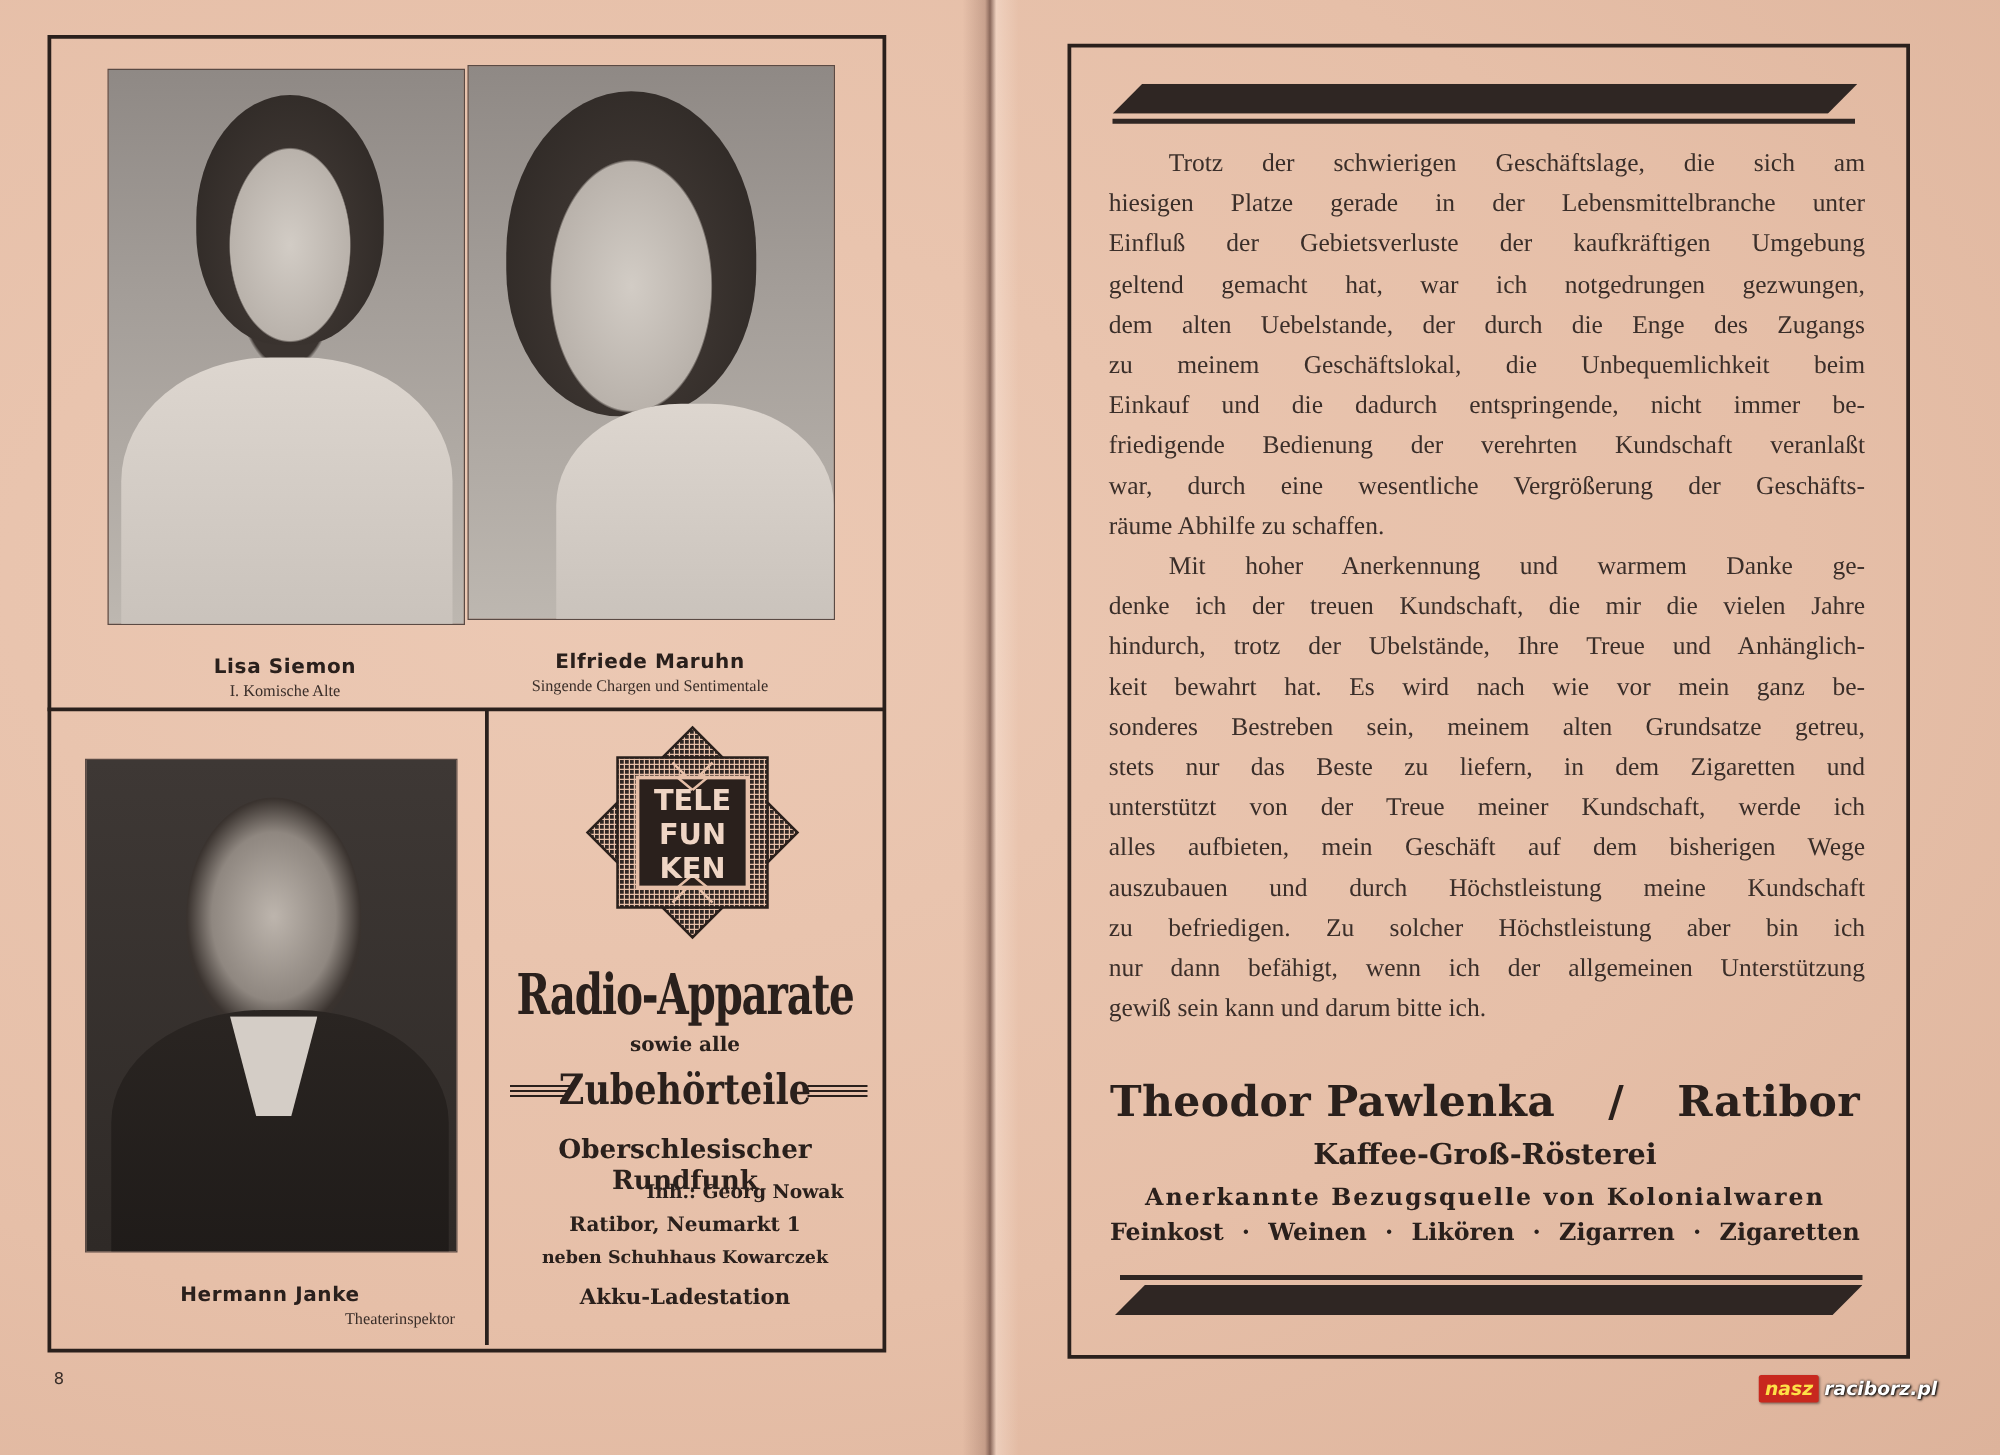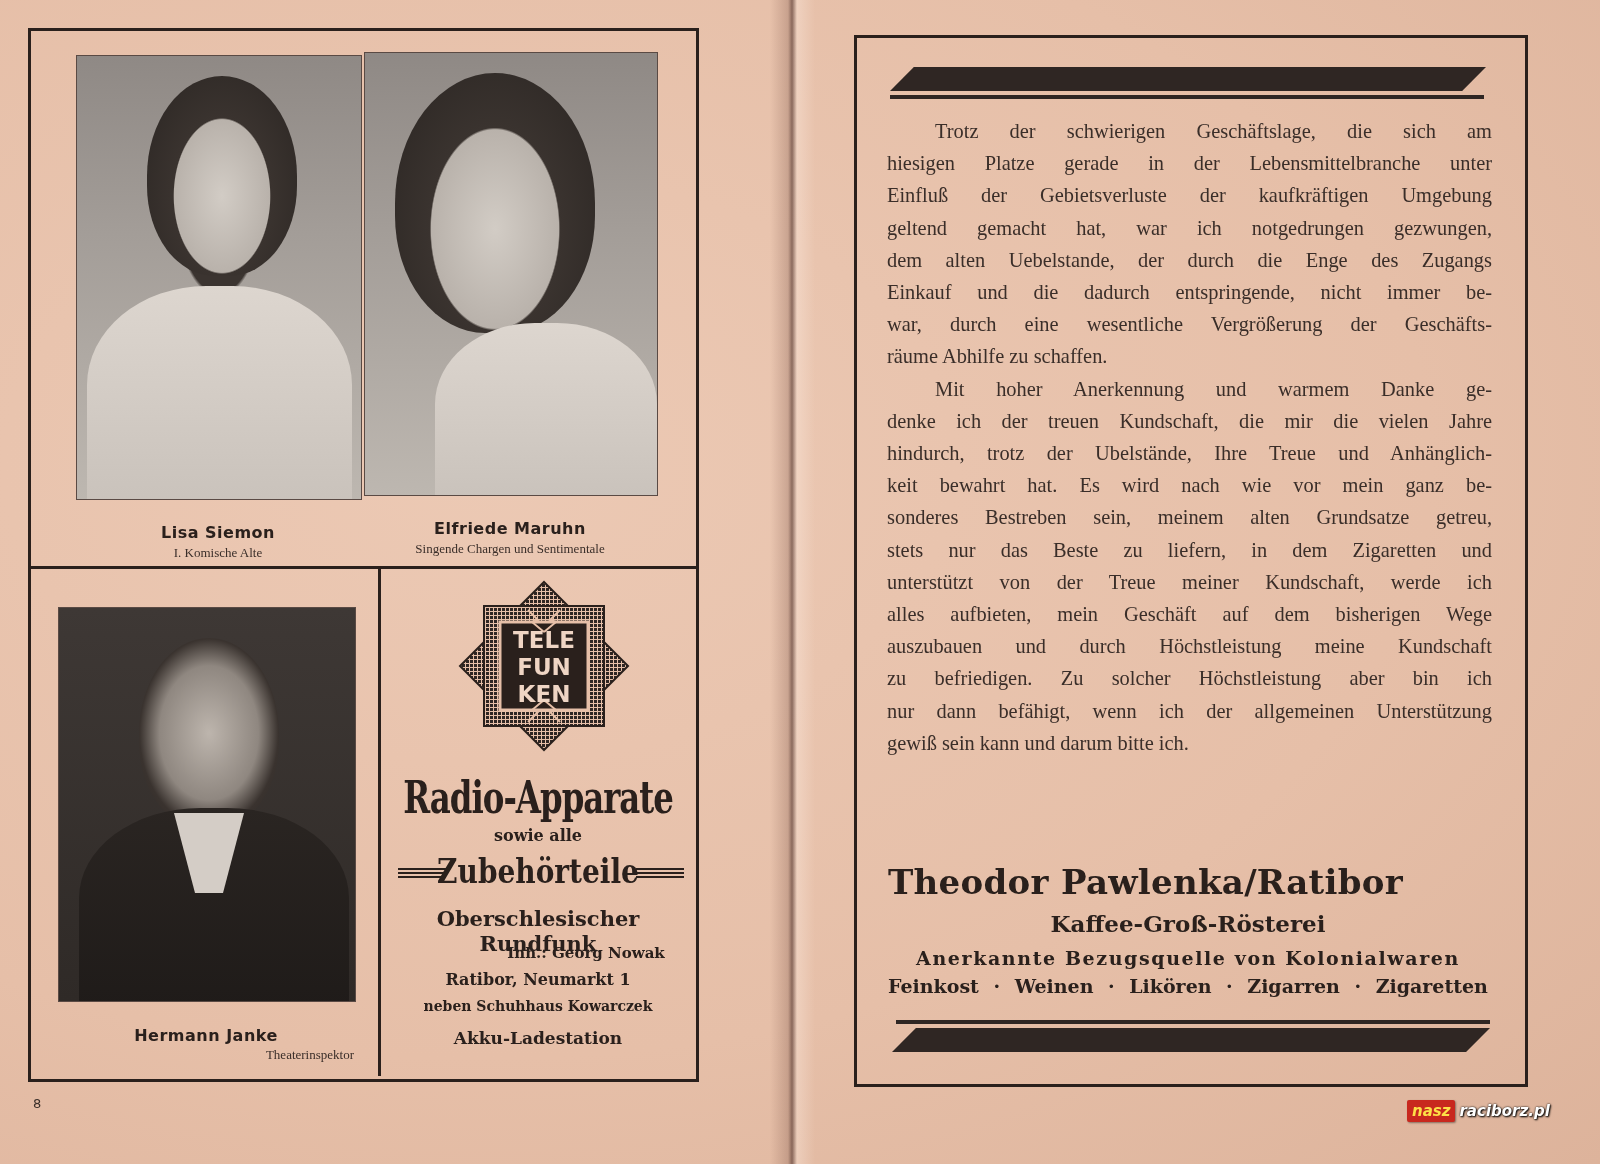--- a/index.html
+++ b/index.html
@@ -8,21 +8,21 @@
     background:#e8c3ad;
     font-family:"Liberation Serif", serif;
     color:#2e2420;
   }
   .spread {
     position:absolute; inset:0;
     background:
       linear-gradient(90deg, rgba(0,0,0,0) 0px, rgba(0,0,0,0) 770px, rgba(90,50,40,0.22) 788px, rgba(60,30,25,0.55) 792px, rgba(255,240,230,0.35) 797px, rgba(0,0,0,0) 815px),
       radial-gradient(ellipse at 30% 40%, #ecc9b4 0%, #e6bfa8 60%, #ddb39b 100%);
   }
-  .page-left { position:absolute; left:6px; top:0; width:792px; height:1016px; }
+  .page-left { position:absolute; left:16px; top:0; width:792px; height:1016px; }
   .page-right { position:absolute; left:796px; top:0; width:804px; height:1164px; }
 
   
   .frame-left {
     position:absolute; left:22px; top:28px; width:665px; height:1048px;
     border:3px solid #2a201c; border-right-width:3px;
   }
   .hline-mid { position:absolute; left:22px; top:566px; width:670px; height:3px; background:#2a201c; }
   .vline-mid { position:absolute; left:372px; top:568px; width:3px; height:508px; background:#2a201c; }
 
@@ -96,21 +96,21 @@
     font-family:"Liberation Serif", serif; font-size:20.4px; line-height:32.2px;
     color:#3a2e29; text-align:justify;
   }
   .body-text .line { display:block; text-align:justify; text-align-last:justify; white-space:nowrap; }
   .body-text .line.last { text-align-last:left; }
   .body-text .line.indent { padding-left:48px; }
 
   .sig-name {
     position:absolute; left:92px; top:862px; width:600px;
     font-family:"DejaVu Serif", serif; font-weight:bold; font-size:34px; color:#2a201c;
-    display:flex; letter-spacing:0.3px;
+    display:flex; justify-content:space-between; letter-spacing:0.3px;
   }
   .sig-sub {
     position:absolute; left:92px; top:910px; width:600px; text-align:center;
     font-family:"DejaVu Serif", serif; font-weight:bold; font-size:23px; color:#2a201c;
   }
   .sig-tag1 {
     position:absolute; left:92px; top:947px; width:600px; text-align:center;
     font-family:"DejaVu Serif", serif; font-weight:bold; font-size:19px; color:#2a201c; letter-spacing:1.6px;
   }
   .sig-tag2 {
@@ -197,21 +197,23 @@
     <div class="deco-bar deco-top"></div>
     <div class="deco-thin deco-thin-top"></div>
 
     <div class="body-text">
       <div>
         <span class="line indent">Trotz der schwierigen Geschäftslage, die sich am</span>
         <span class="line">hiesigen Platze gerade in der Lebensmittelbranche unter</span>
         <span class="line">Einfluß der Gebietsverluste der kaufkräftigen Umgebung</span>
         <span class="line">geltend gemacht hat, war ich notgedrungen gezwungen,</span>
         <span class="line">dem alten Uebelstande, der durch die Enge des Zugangs</span>
+        <span class="line">zu meinem Geschäftslokal, die Unbequemlichkeit beim</span>
         <span class="line">Einkauf und die dadurch entspringende, nicht immer be-</span>
+        <span class="line">friedigende Bedienung der verehrten Kundschaft veranlaßt</span>
         <span class="line">war, durch eine wesentliche Vergrößerung der Geschäfts-</span>
         <span class="line last">räume Abhilfe zu schaffen.</span>
       </div>
       <div>
         <span class="line indent">Mit hoher Anerkennung und warmem Danke ge-</span>
         <span class="line">denke ich der treuen Kundschaft, die mir die vielen Jahre</span>
         <span class="line">hindurch, trotz der Ubelstände, Ihre Treue und Anhänglich-</span>
         <span class="line">keit bewahrt hat. Es wird nach wie vor mein ganz be-</span>
         <span class="line">sonderes Bestreben sein, meinem alten Grundsatze getreu,</span>
         <span class="line">stets nur das Beste zu liefern, in dem Zigaretten und</span>

